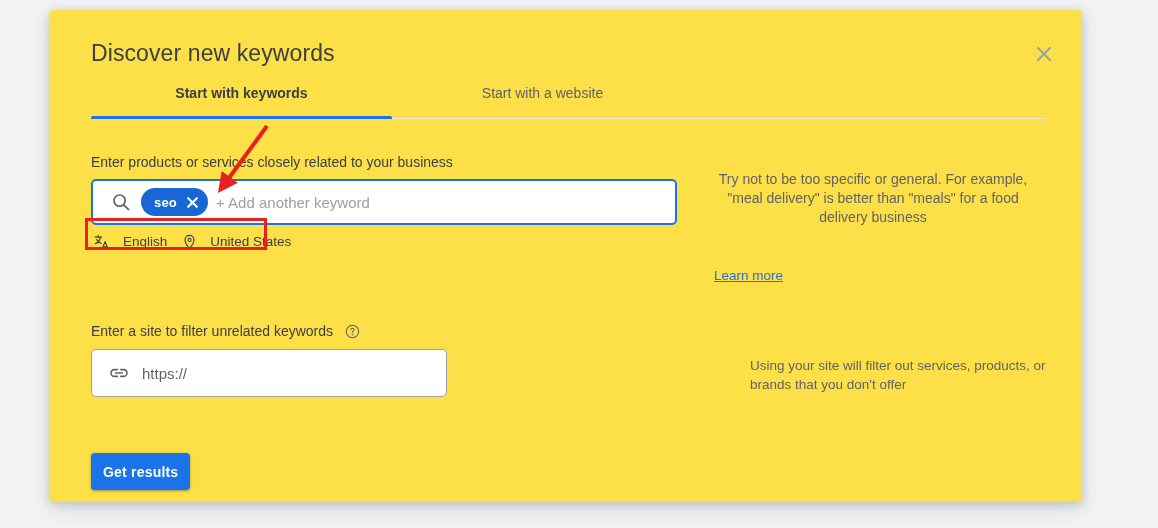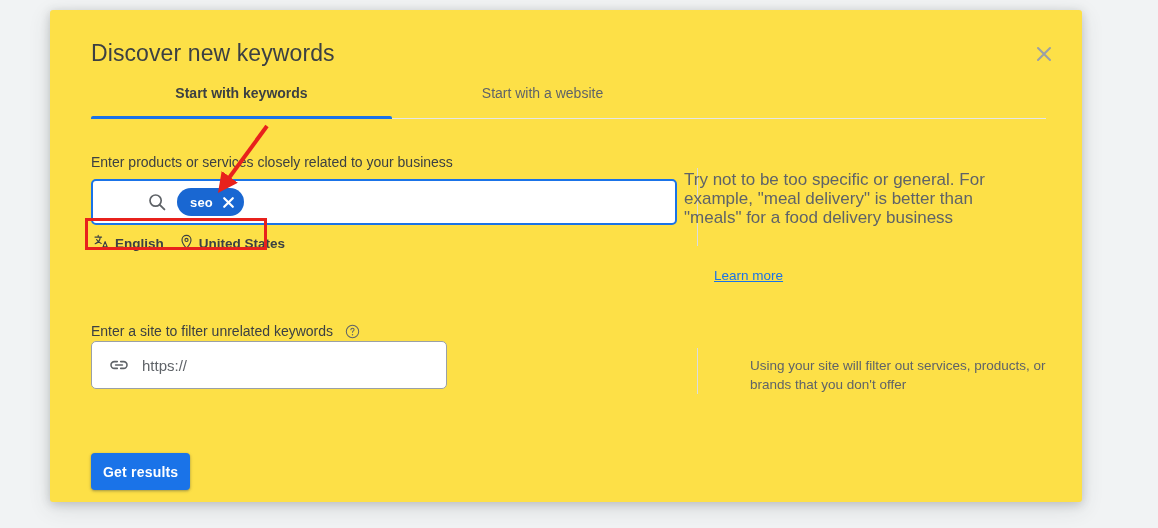--- a/index.html
+++ b/index.html
@@ -98,21 +98,20 @@
     top: 169px;
     width: 586px;
     height: 46px;
     border: 2px solid #1a73e8;
     border-radius: 5px;
     background: #fff;
     display: flex;
     align-items: center;
     box-sizing: border-box;
     cursor: text;
-    padding-left: 36px;
   }
   .search-icon {
     width: 24px; height: 24px;
     margin-left: 16px; margin-right: 8px;
     flex: 0 0 auto;
     display: flex; align-items: center; justify-content: center;
   }
   .chip {
     display: inline-flex;
     align-items: center;
@@ -149,45 +148,44 @@
     top: 222px;
     height: 22px;
     display: flex;
     align-items: center;
     gap: 6px;
     font-size: 13.5px;
     color: #3c4043;
   }
   .loc-item {
     display: inline-flex;
-    align-items: center;
-    gap: 5px;
-    cursor: pointer;
-    white-space: nowrap;
-    font-weight: bold;
+    gap: 13px;
+    cursor: pointer;
+    white-space: nowrap;
   }
   .loc-item + .loc-item { margin-left: 9px; }
 
   
   .vdiv {
     position: absolute;
     background: #dadce0;
     width: 1px;
   }
   .vdiv-1 { left: 647px; top: 158px; height: 78px; }
   .vdiv-2 { left: 647px; top: 338px; height: 46px; }
 
   .help-1 {
     position: absolute;
-    left: 634px;
+    left: 664px;
     top: 160px;
     width: 318px;
-    font-size: 17px;
+    font-size: 14px;
     line-height: 19px;
     color: #5f6368;
+    text-align: center;
   }
   .learn-more {
     position: absolute;
     left: 664px;
     top: 218px;
     font-size: 13.5px;
     color: #1a73e8;
     text-decoration: underline;
     cursor: pointer;
     margin-top: 40px;
@@ -213,21 +211,21 @@
     display: flex;
     align-items: center;
     gap: 12px;
     white-space: nowrap;
   }
   .help-icon { width: 15px; height: 15px; cursor: pointer; display:block; }
 
   .site-input {
     position: absolute;
     left: 41px;
-    top: 331px;
+    top: 339px;
     width: 356px;
     height: 48px;
     border: 1px solid #9aa0a6;
     border-radius: 5px;
     background: #fff;
     display: flex;
     align-items: center;
     box-sizing: border-box;
     cursor: text;
   }
@@ -318,20 +316,21 @@
 
     <span class="chip">
       <span class="chip-label">seo</span>
       <span class="chip-x">
         <svg width="13" height="13" viewBox="0 0 13 13" aria-hidden="true">
           <path d="M2.2 2.2 L10.8 10.8 M10.8 2.2 L2.2 10.8" stroke="#ffffff" stroke-width="2.2" stroke-linecap="round"></path>
         </svg>
       </span>
     </span>
 
+    <span class="kw-placeholder">+ Add another keyword</span>
   </div>
 
   <div class="loc-row">
     <span class="loc-item">
       <span>
         <svg width="16" height="16" viewBox="0 0 16 16" aria-hidden="true">
           <path d="M1 3.1 h6.6 M4.2 1.4 v1.7 M6.2 3.4 c-.2 3.1-2.6 5.4-5 6.3 M2.6 5.6 c.9 1.8 2.9 3.3 4.6 3.9" fill="none" stroke="#3c4043" stroke-width="1.15" stroke-linecap="round" stroke-linejoin="round"></path>
           <path d="M8.2 15 L11.1 7.6 L14 15 M9.2 12.8 h3.8" fill="none" stroke="#3c4043" stroke-width="1.15" stroke-linecap="round" stroke-linejoin="round"></path>
         </svg>
       </span>

